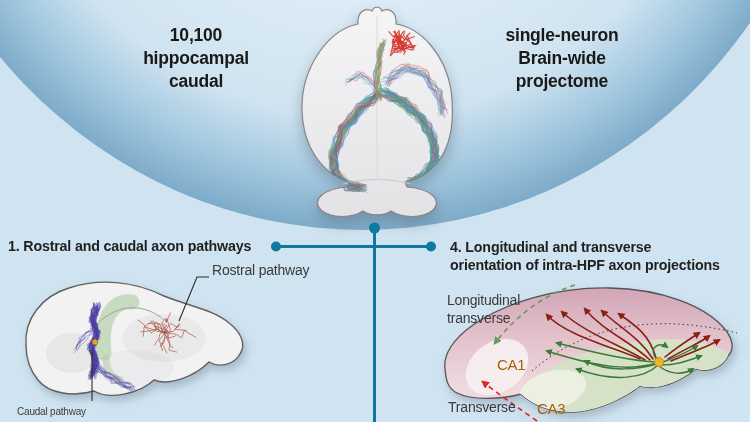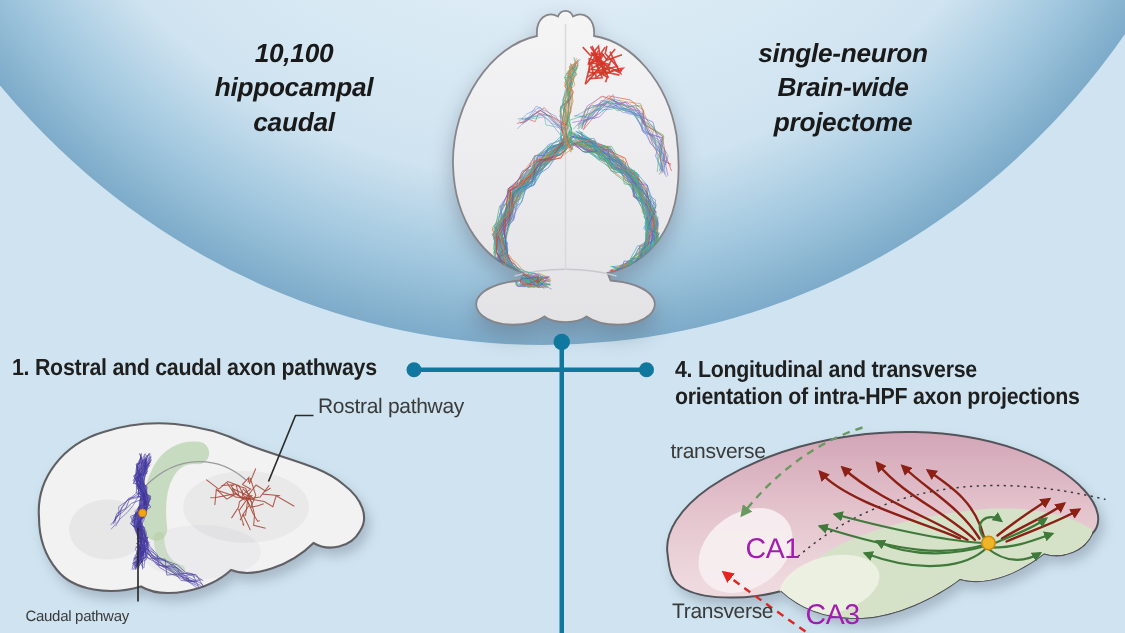--- a/index.html
+++ b/index.html
@@ -2,39 +2,39 @@
 <html><head>
 <meta charset="utf-8">
 <style>
   html,body{margin:0;padding:0;}
   .stage{position:relative;width:750px;height:422px;overflow:hidden;
          background:#cfe4f0;font-family:"Liberation Sans",sans-serif;}
   .vignette{position:absolute;left:-118px;top:-778px;width:960px;height:1008px;
          border-radius:50%;
          background:radial-gradient(closest-side,#f0f6fb 0%,#e2eef7 45%,#d6e8f3 65%,#cfe3f0 78%,#a2c8df 90%,#7dabc9 100%);}
   .cap{position:absolute;text-align:center;font-weight:bold;font-size:17.5px;
-       line-height:23px;color:#191919;letter-spacing:-0.2px;font-style:italic;}
+       line-height:23px;color:#191919;letter-spacing:-0.2px;}
   .cap-left{left:108px;top:24px;width:176px;}
   .cap-right{left:474px;top:24px;width:176px;}
   .svgfig{position:absolute;}
   .dorsal{left:283px;top:2px;filter:drop-shadow(0 7px 7px rgba(90,105,125,.45));}
   .sagittal{left:14px;top:258px;filter:drop-shadow(3px 5px 4px rgba(110,120,140,.4));}
   .hippo{left:435px;top:283px;filter:drop-shadow(3px 5px 4px rgba(110,120,140,.4));}
   .overlay{position:absolute;left:0;top:0;pointer-events:none;}
   .heading{position:absolute;font-weight:bold;color:#1f1f1f;font-size:15.5px;
            line-height:18px;letter-spacing:-0.2px;transform:scaleX(.92);transform-origin:left top;white-space:nowrap;}
   .h1{left:8px;top:237px;}
   .h4{left:450px;top:238px;}
   .lbl{position:absolute;color:#3a3a3a;font-size:14px;line-height:18px;
        letter-spacing:-0.2px;white-space:nowrap;}
   .lbl-rostral{left:212px;top:261px;text-align:right;}
   .lbl-caudal{left:17px;top:403px;font-size:10px;}
   .lbl-long{left:447px;top:291px;}
   .lbl-trans{left:448px;top:398px;}
-  .ca{position:absolute;color:#a21caf;font-size:19px;letter-spacing:-0.3px;}
+  .ca{position:absolute;color:#a16207;font-size:15px;letter-spacing:-0.3px;}
   .ca1{left:497px;top:356px;}
   .ca3{left:537px;top:400px;}
 </style>
 </head>
 <body>
 
 <div class="stage">
 
   <div class="vignette"></div>
 
@@ -417,19 +417,20 @@
   </svg>
 
   <div class="heading h1">1. Rostral and caudal axon pathways</div>
   <div class="heading h4">
     <div>4. Longitudinal and transverse</div>
     <div>orientation of intra-HPF axon projections</div>
   </div>
   <div class="lbl lbl-rostral">Rostral pathway</div>
   <div class="lbl lbl-caudal">Caudal pathway</div>
   <div class="lbl lbl-long">
+    <div>Longitudinal</div>
     <div>transverse</div>
   </div>
   <div class="lbl lbl-trans">Transverse</div>
   <div class="ca ca1">CA1</div>
   <div class="ca ca3">CA3</div>
 
 </div>
 
 </body></html>

